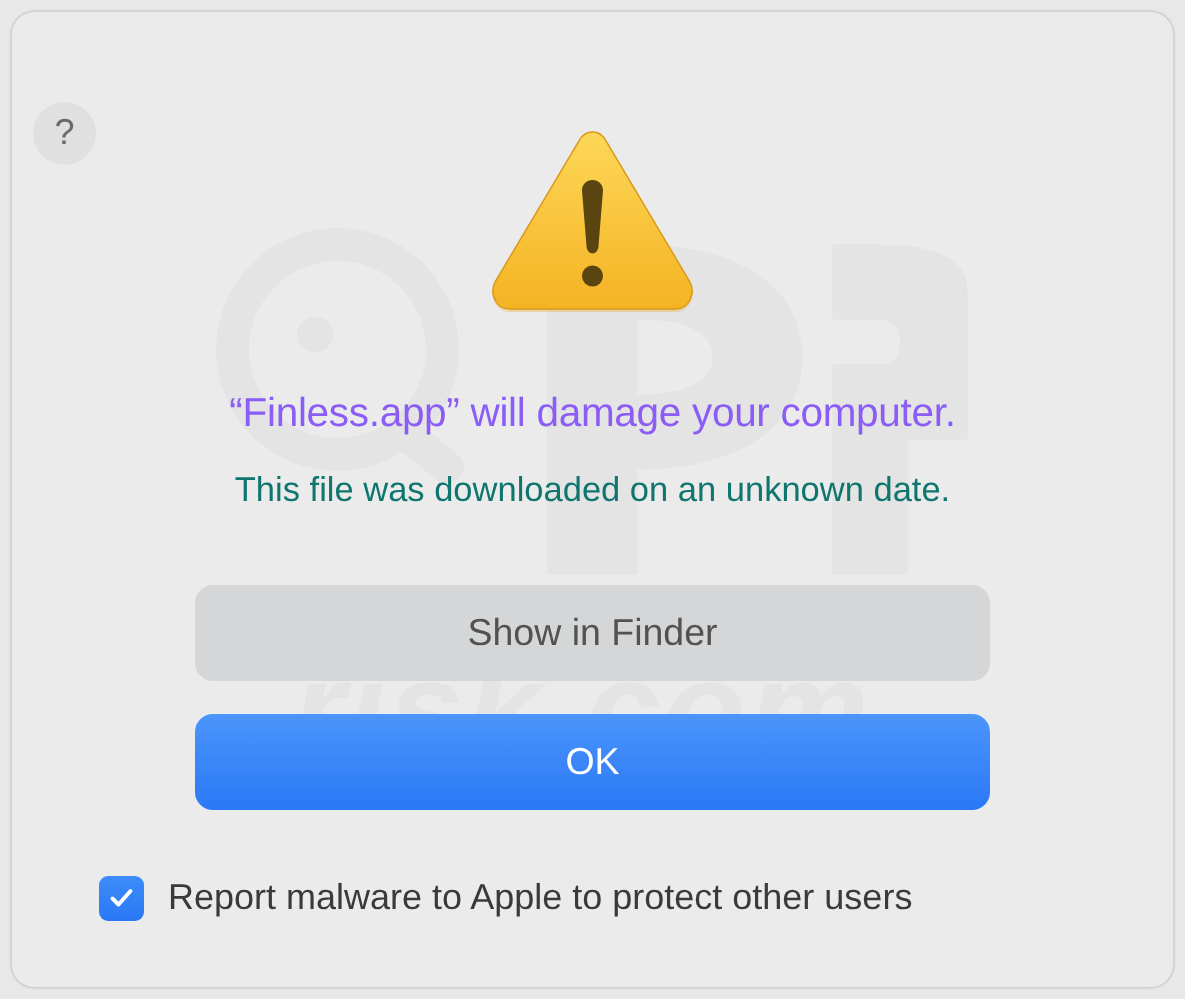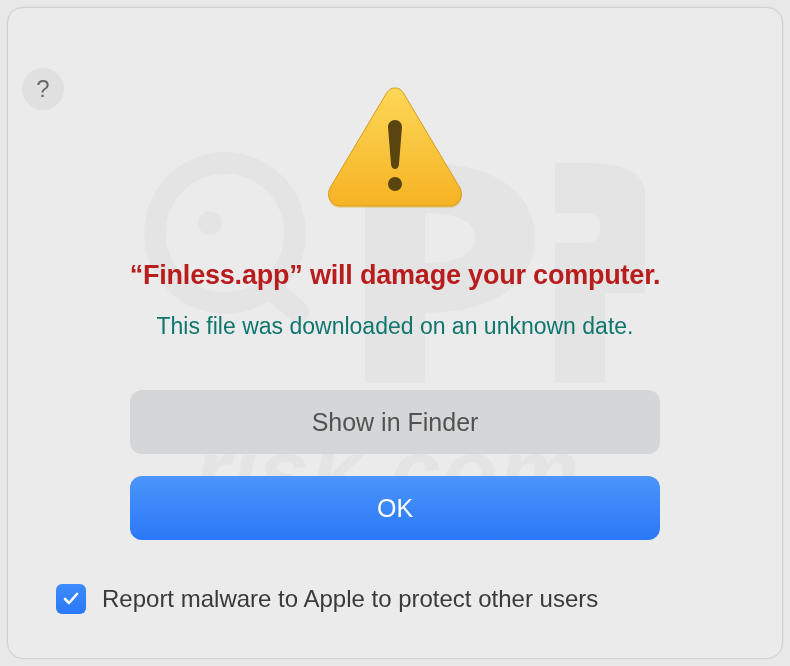--- a/index.html
+++ b/index.html
@@ -49,22 +49,22 @@
       margin-top: 4px;
       margin-bottom: 50px;
     }
     .warning-icon {
       width: 140px;
       height: 126px;
     }
     .headline {
       text-align: center;
       font-size: 27px;
-      font-weight: 700;
-      color: #b91c1c;
+      font-weight: 400;
+      color: #8b5cf6;
       margin-bottom: 22px;
       letter-spacing: -0.2px;
     }
     .subtext {
       text-align: center;
       font-size: 23px;
       color: #0f766e;
       margin-bottom: 50px;
       font-weight: 400;
     }
@@ -92,21 +92,21 @@
       color: #ffffff;
     }
     .btn-secondary {
       background: #d5d6d7;
       color: #525252;
     }
     .checkbox-row {
       display: flex;
       align-items: center;
       gap: 16px;
-      margin-left: 4px;
+      margin-left: 14px;
     }
     .checkbox {
       width: 30px;
       height: 30px;
       border-radius: 6px;
       background: linear-gradient(180deg, #3d8cfa 0%, #2a78f6 100%);
       display: flex;
       align-items: center;
       justify-content: center;
       cursor: pointer;

